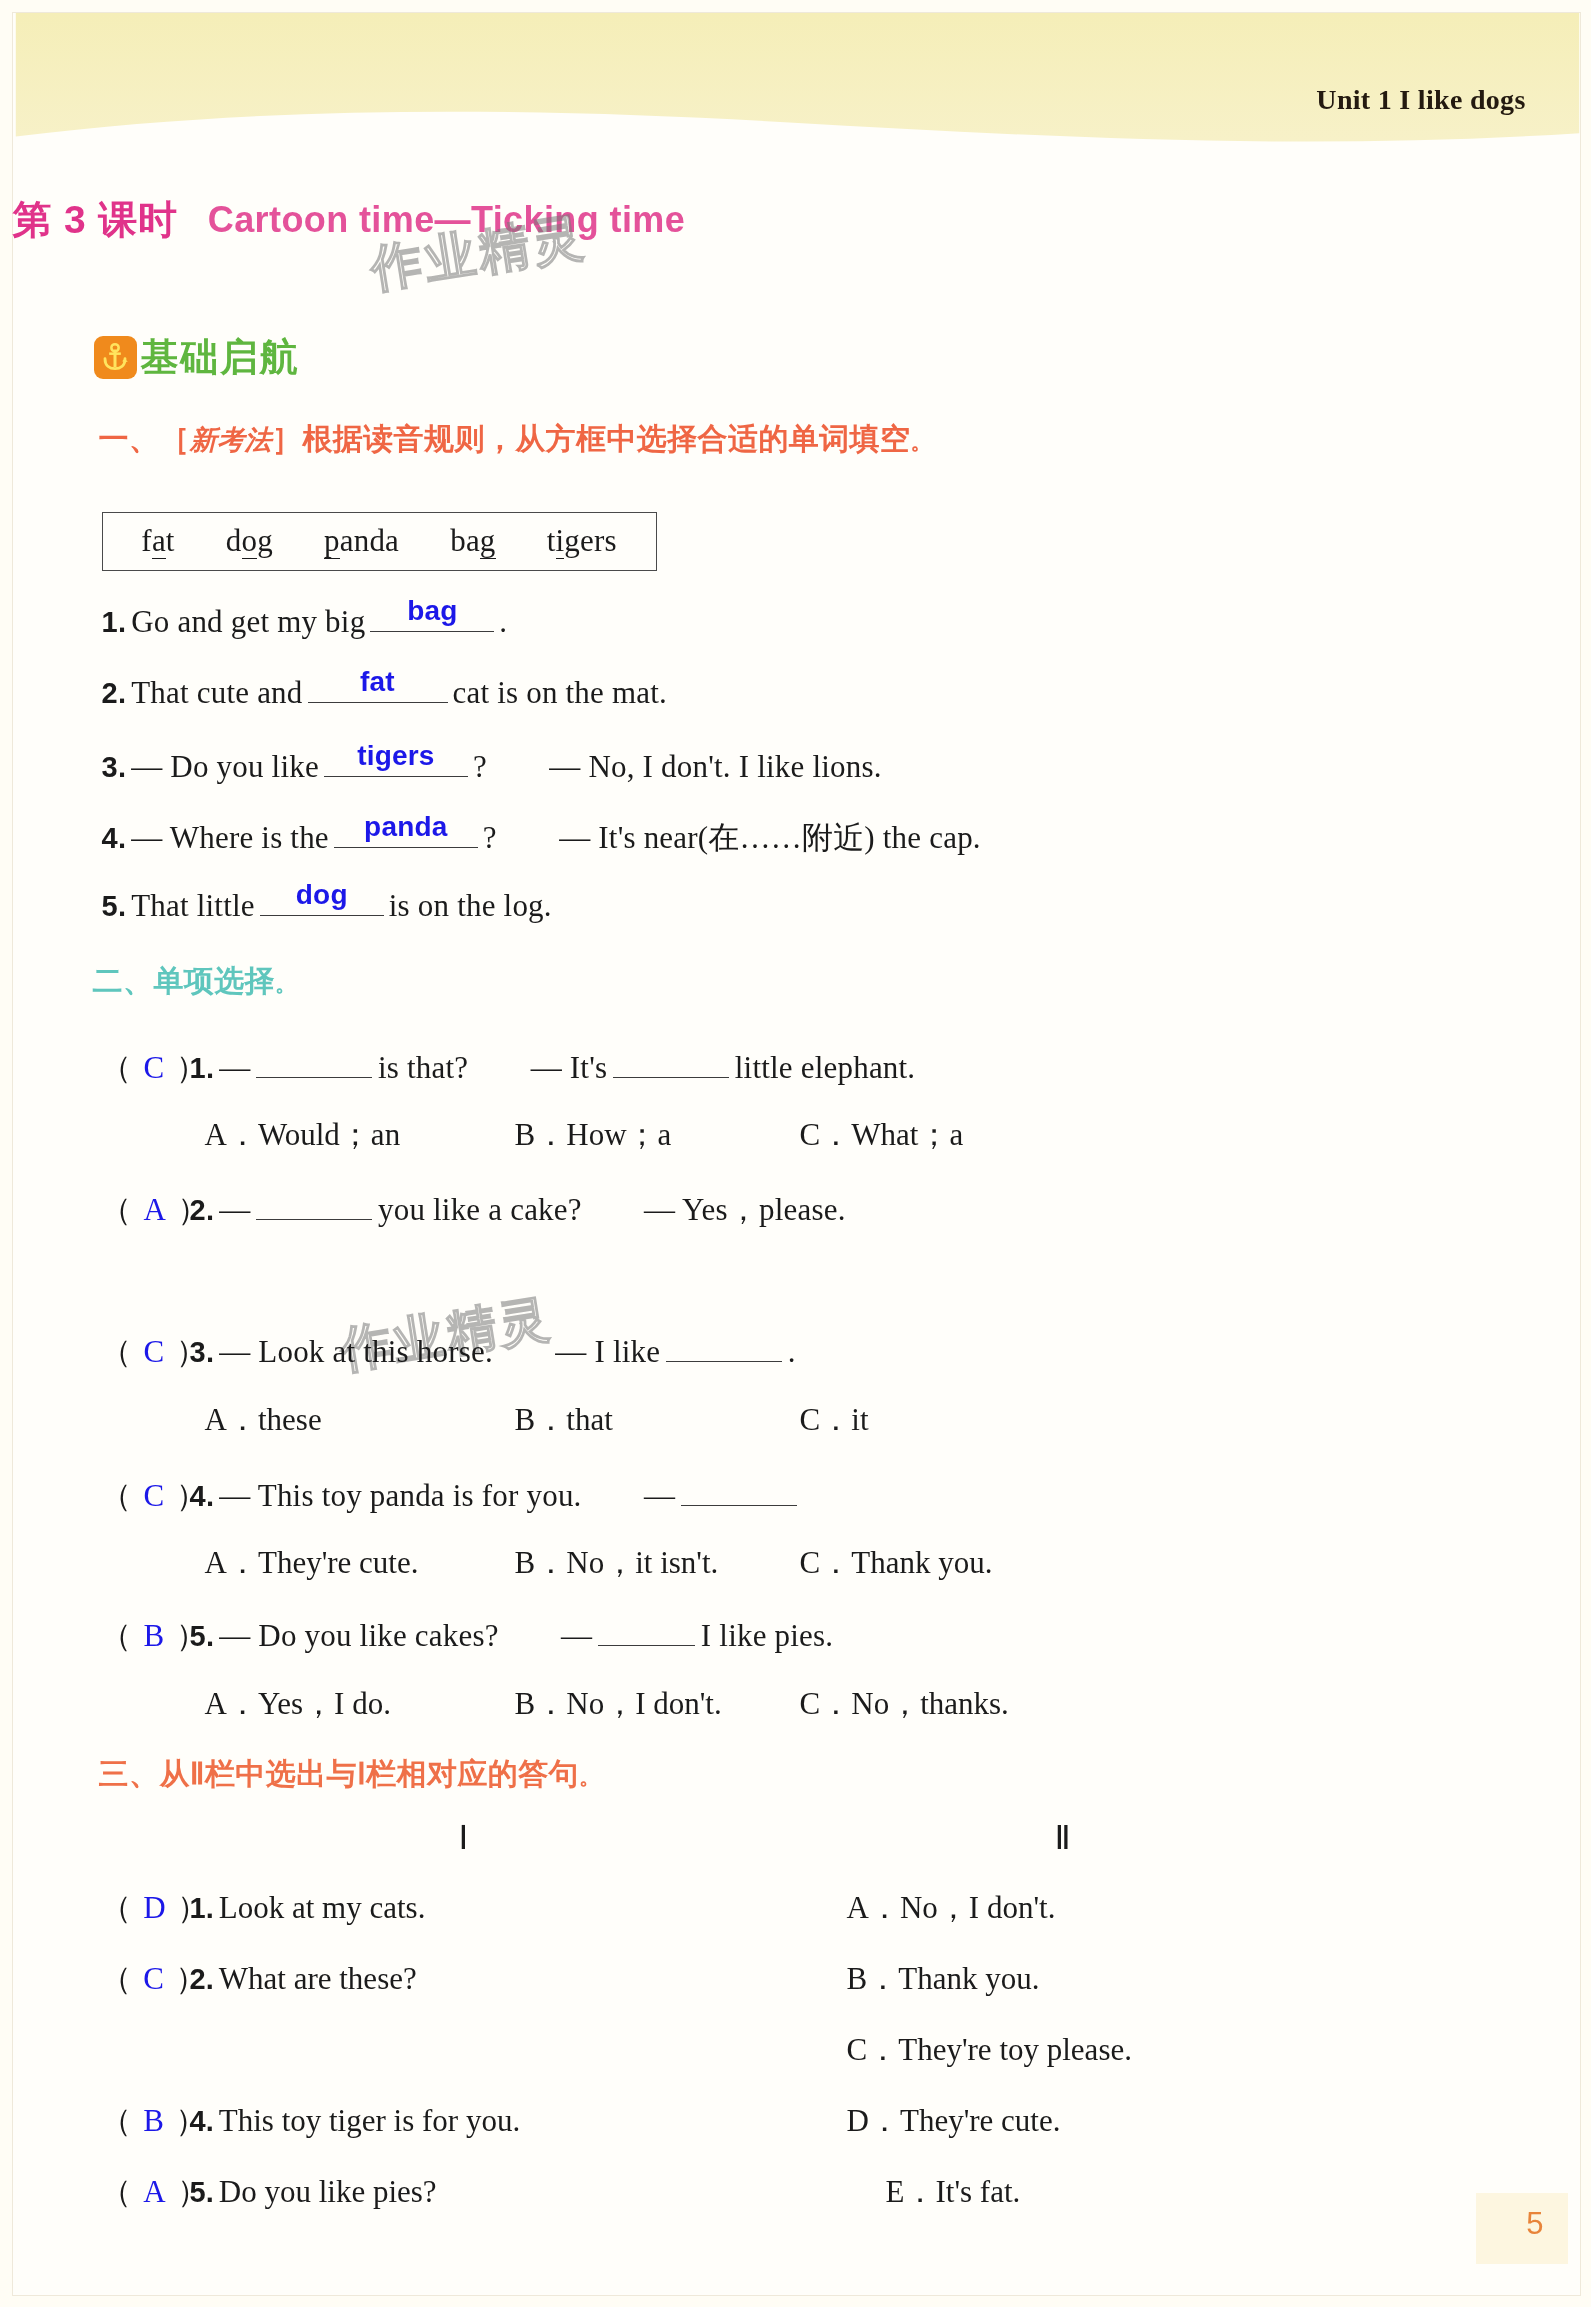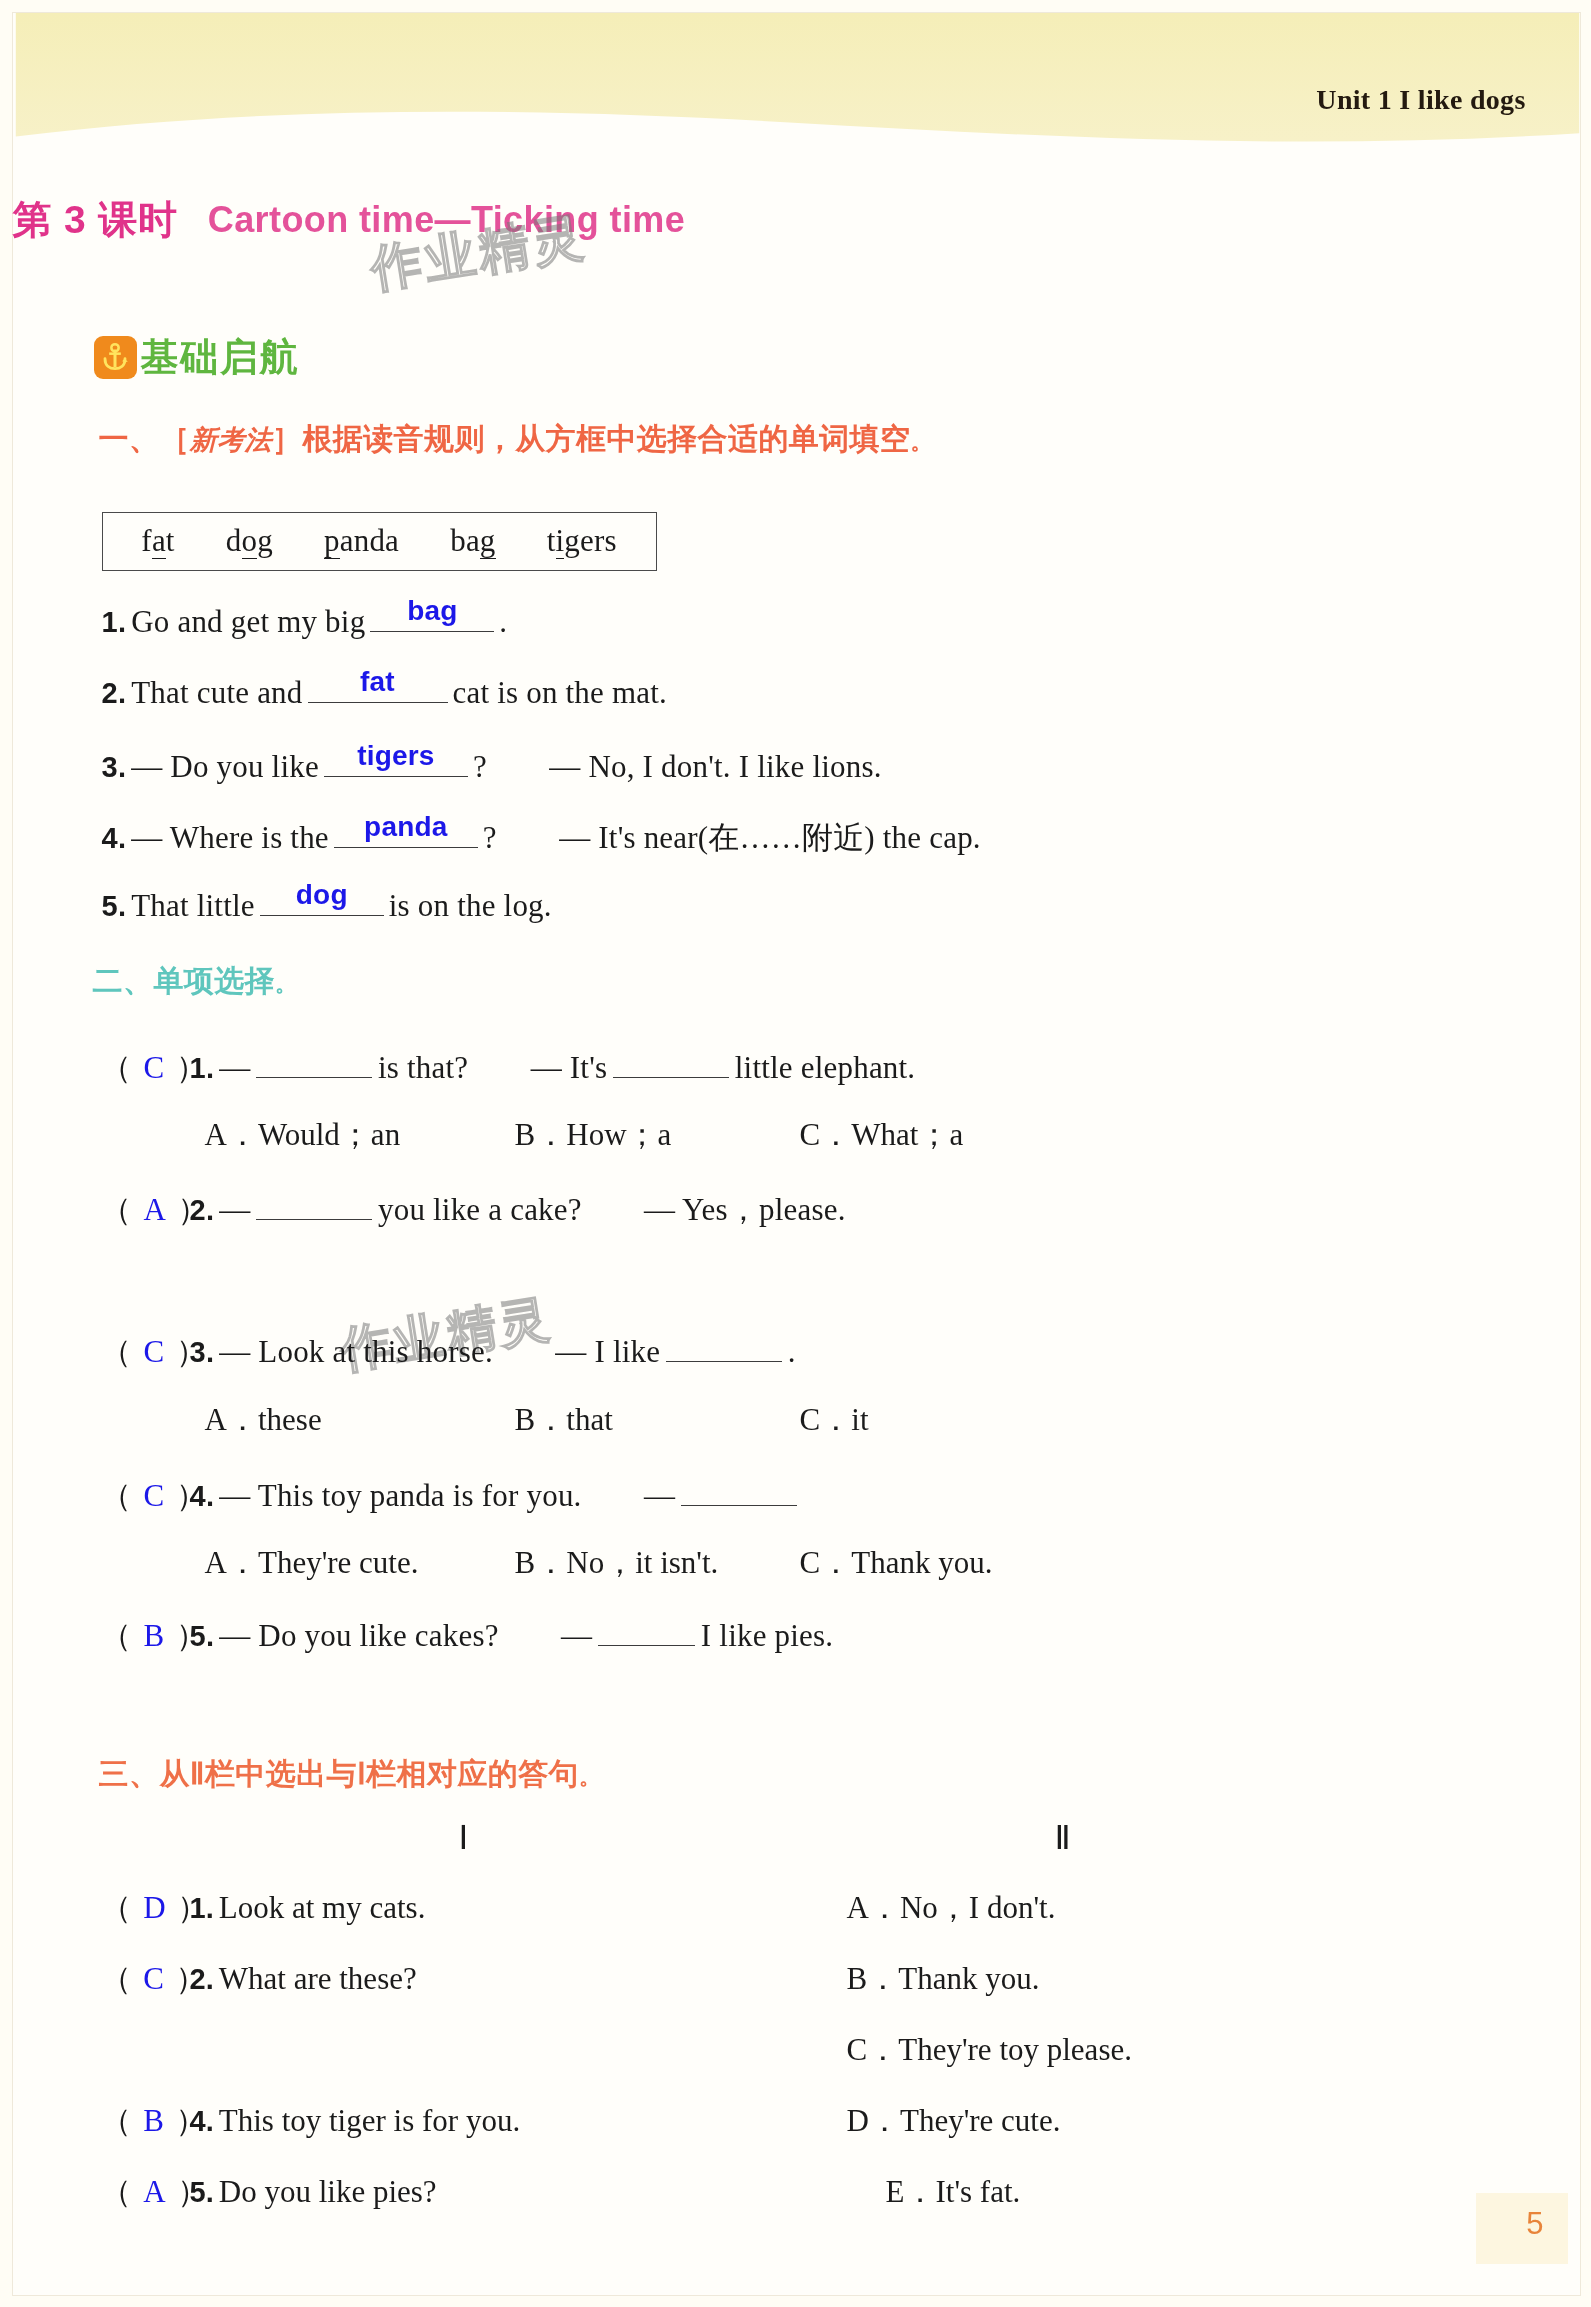--- a/index.html
+++ b/index.html
@@ -351,20 +351,23 @@
     <div class="mc-q" style="top:1462px;">
       <span class="paren">（<span class="pick">C</span>）</span><span class="qnum">4.</span><span>— This toy panda is for you.　　—</span><span class="iblank"></span>
     </div>
     <div class="mc-opts" style="top:1529px;">
       <span class="opt" style="width:310px;">A．They're cute.</span><span class="opt" style="width:285px;">B．No，it isn't.</span><span class="opt">C．Thank you.</span>
     </div>
 
     <div class="mc-q" style="top:1602px;">
       <span class="paren">（<span class="pick">B</span>）</span><span class="qnum">5.</span><span>— Do you like cakes?　　—</span><span class="iblank iblank-sm"></span><span>I like pies.</span>
     </div>
+    <div class="mc-opts" style="top:1670px;">
+      <span class="opt" style="width:310px;">A．Yes，I do.</span><span class="opt" style="width:285px;">B．No，I don't.</span><span class="opt">C．No，thanks.</span>
+    </div>
 
     <div class="ex-head c-org" style="left:86px; top:1741px;">
       <span>三、从Ⅱ栏中选出与Ⅰ栏相对应的答句</span><span class="small-period">。</span>
     </div>
 
     <div class="col-head" style="left:446px; top:1805px;">Ⅰ</div>
     <div class="col-head" style="left:1042px; top:1805px;">Ⅱ</div>
 
     <div class="match-left" style="top:1874px;">
       <span class="paren">（<span class="pick">D</span>）</span><span class="qnum">1.</span><span>Look at my cats.</span>

